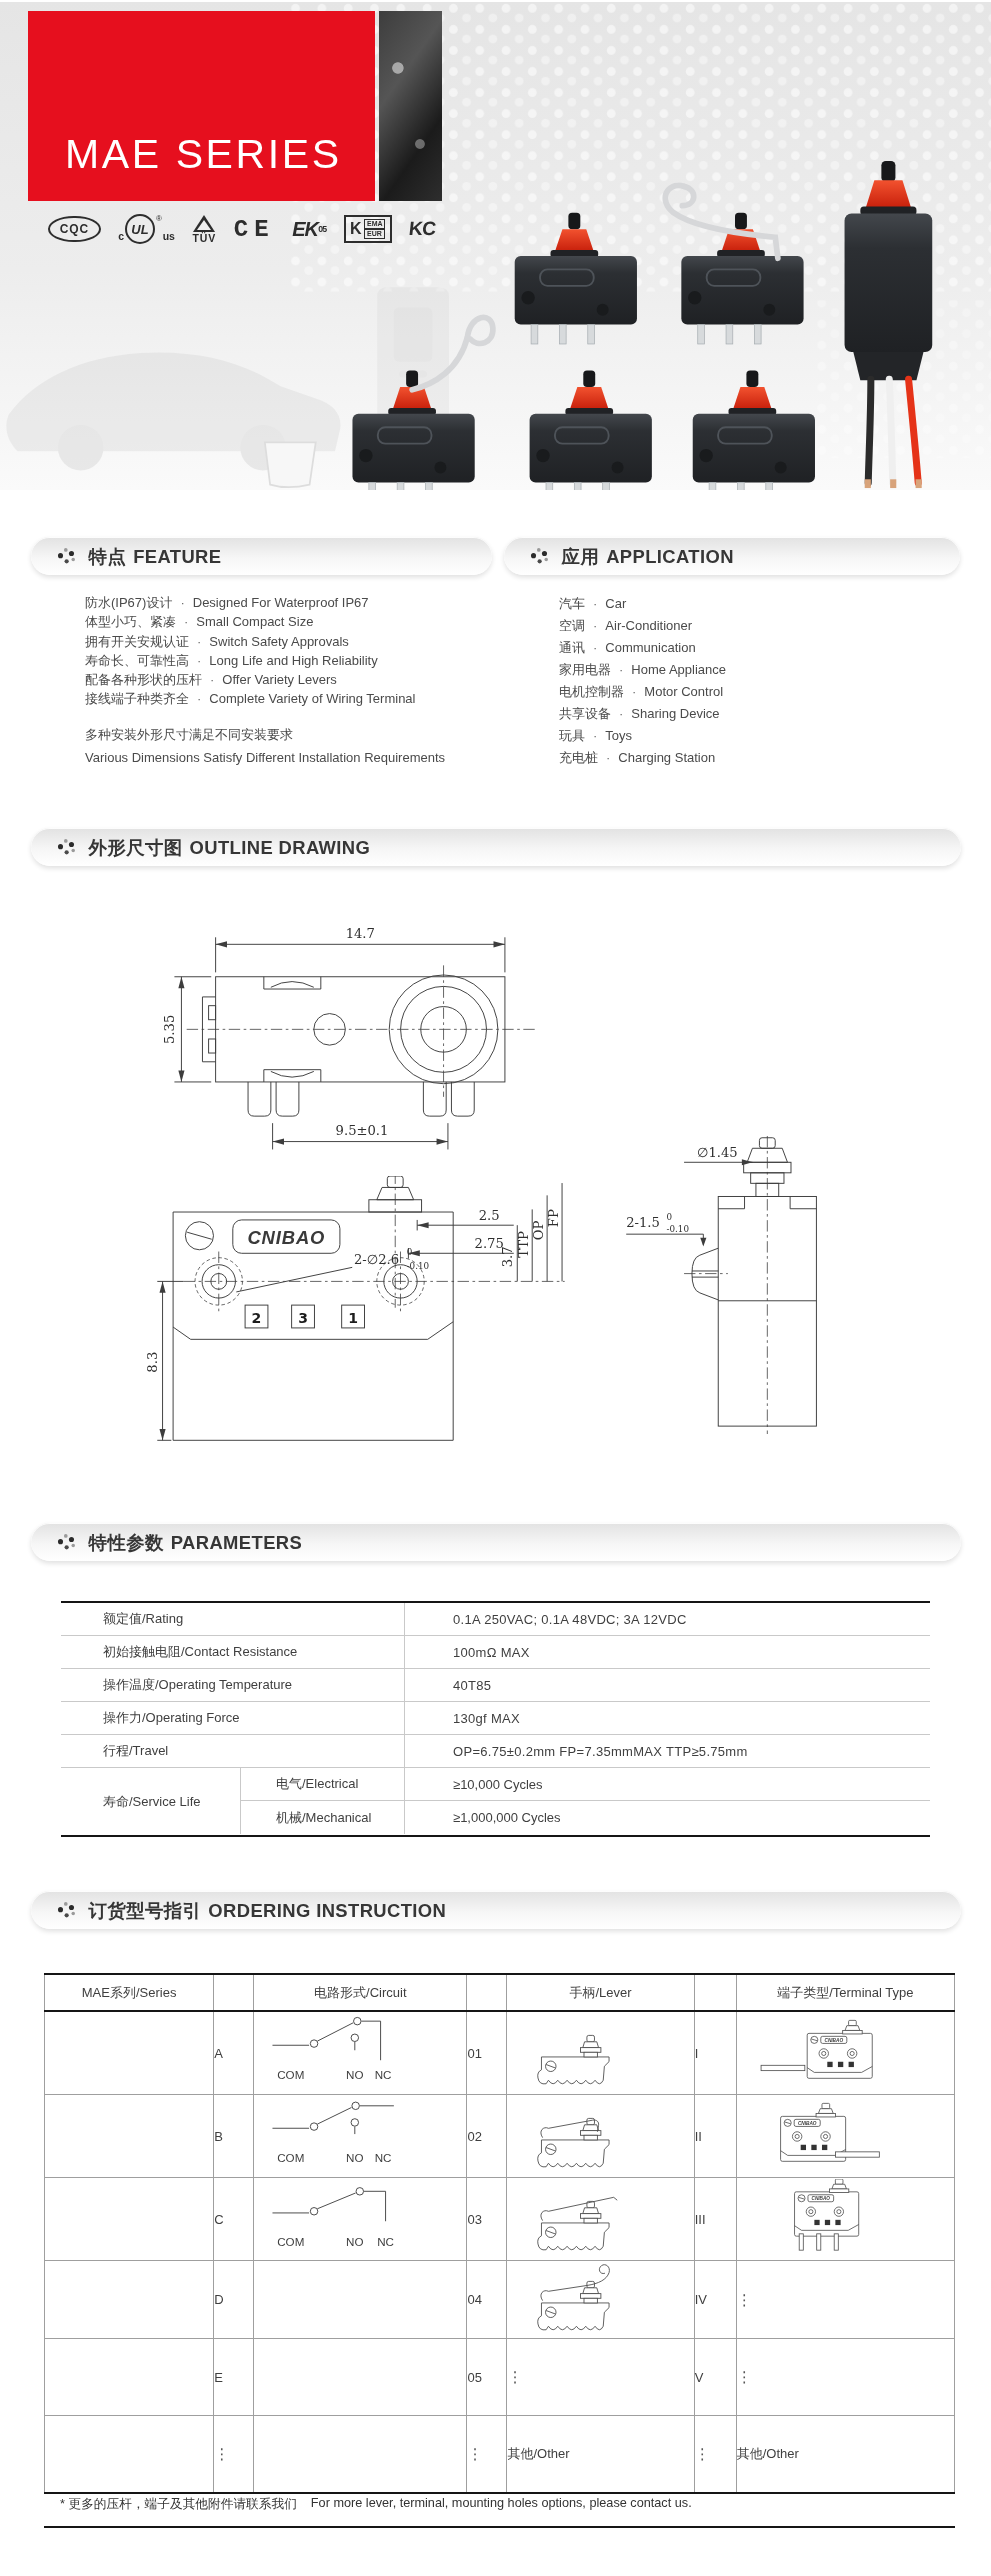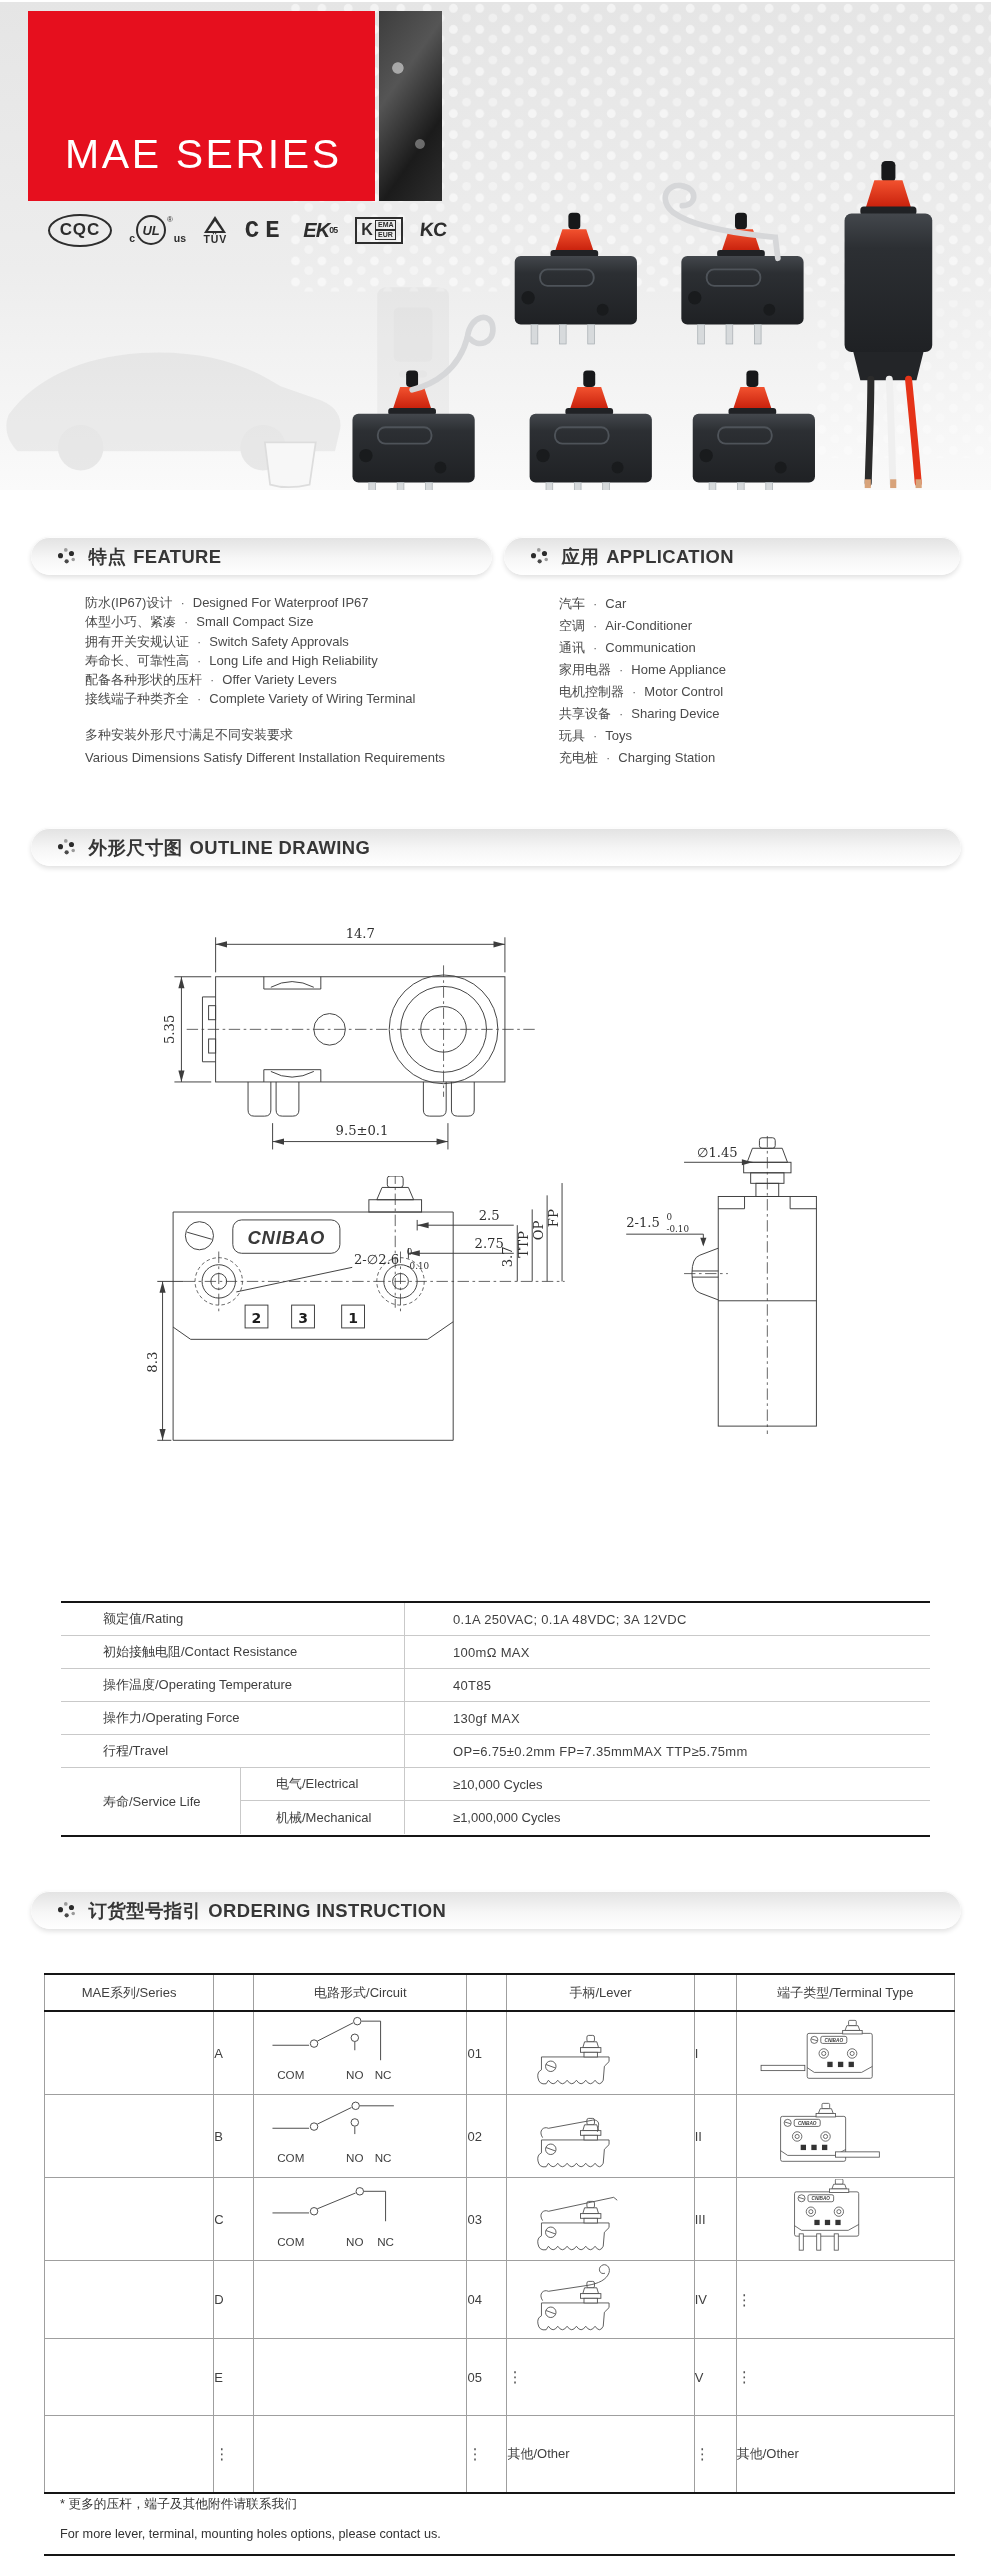--- a/index.html
+++ b/index.html
@@ -15,21 +15,21 @@
                 background:#e60f1e; display:flex; align-items:flex-end; }
   .red-banner h1 { color:#ffffff; font-size:41px; font-weight:500; letter-spacing:2.6px;
                    padding:0 0 23px 37px; white-space:nowrap; }
   .photo-strip { position:absolute; left:379px; top:8.8px; width:63px; height:190px;
                  background:
                    radial-gradient(circle at 30% 30%, rgba(255,255,255,.5) 0 5.3px, transparent 6.1px),
                    radial-gradient(circle at 65% 70%, rgba(255,255,255,.35) 0 4.4px, transparent 5.3px),
                    linear-gradient(125deg,#3d3d3d 0%,#555 35%,#1b1b1b 70%,#2e2e2e 100%); }
   .certs { position:absolute; left:48px; top:212px; display:flex; align-items:center; gap:17.5px; color:#2d2d2d; }
   .cert { display:inline-flex; align-items:center; justify-content:center; }
-  .cert-cqc { border:2.2px solid #2d2d2d; border-radius:50%; padding:4.4px 9.7px; font-weight:bold; font-size:17px; letter-spacing:0.9px; }
+  .cert-cqc { border:2.2px solid #2d2d2d; border-radius:50%; padding:4.4px 9.7px; font-weight:bold; font-size:12px; letter-spacing:0.9px; }
   .ul-wrap { align-items:flex-end; gap:0.9px; }
   .ul-c { font-size:10.5px; font-weight:bold; margin-bottom:1.8px; }
   .ul-mark { border:2.2px solid #2d2d2d; border-radius:50%; width:30px; height:30px; display:inline-flex;
              align-items:center; justify-content:center; font-weight:900; font-style:italic; font-size:13px; }
   .ul-reg { font-size:8px; align-self:flex-start; }
   .ul-us { font-size:10.5px; font-weight:bold; margin-bottom:1.8px; }
   .tuv { flex-direction:column; line-height:1; }
   .tuv-tri { width:0; height:0; border-left:11.4px solid transparent; border-right:11.4px solid transparent;
              border-bottom:17.5px solid #2d2d2d; position:relative; }
   .tuv-tri::after { content:""; position:absolute; left:-7px; top:5.3px; width:0; height:0;
@@ -87,21 +87,21 @@
 
   
   table.otable { position:absolute; border-collapse:collapse; table-layout:fixed;
                  border-top:2.6px solid #151515; border-bottom:2.6px solid #151515; font-size:13px; color:#3f3f3f; }
   .otable th, .otable td { border:0.9px solid #9f9f9f; vertical-align:middle; font-weight:normal; }
   .otable tr.head th { border-bottom:2.2px solid #151515; height:37px; }
   .otable td { height:77px; }
   .vdots { font-size:15px; color:#555; }
 
   .footnote { position:absolute; border-bottom:2.6px solid #151515; padding:8.8px 0 13px 16px;
-              font-size:12.7px; color:#333; display:flex; gap:14px; white-space:nowrap;flex-direction:column; }
+              font-size:12.7px; color:#333; display:flex; gap:14px; white-space:nowrap; }
 </style>
 </head>
 <body>
 
 <div id="page">
 
   <div class="hero">
     <svg class="hero-art" width="991" height="488" viewBox="0 0 1130 556">
       <defs>
         <pattern id="dotp" width="30" height="24" patternUnits="userSpaceOnUse">
@@ -404,20 +404,30 @@
     <g class="dfill">
       <path d="M112,126 l-3.5,-10 h7 z"></path>
       <path d="M168,30 l-12,-3.5 v7 z"></path>
     </g>
     <text class="dtxt" x="128" y="24" text-anchor="middle">∅1.45</text>
     <text class="dtxt" x="24" y="104">2-1.5</text>
     <text class="dtxt-s" x="70" y="96">0</text>
     <text class="dtxt-s" x="70" y="110">-0.10</text>
   </svg>
 
+  <div class="pill" style="left:31px; top:1521px; width:930px;">
+    <svg width="19.3" height="19.3" viewBox="0 0 22 22">
+      <circle cx="4" cy="11" r="2.9" fill="#2b2b2b"></circle>
+        <circle cx="10" cy="4.5" r="2.1" fill="#9a9a9a"></circle>
+      <circle cx="11" cy="17.5" r="2.4" fill="#4a4a4a"></circle>
+        <circle cx="16.5" cy="8.5" r="2.9" fill="#2b2b2b"></circle>
+      <circle cx="18.5" cy="15.5" r="2" fill="#9a9a9a"></circle>
+    </svg>
+    <span class="ptitle"><span>特性参数</span><span>PARAMETERS</span></span>
+  </div>
 
   <div class="ptable" style="left:61px; top:1599px; width:869px;">
     <div class="prow">
       <div class="plabel">额定值/Rating</div>
       <div class="pval">0.1A 250VAC;   0.1A 48VDC;   3A 12VDC</div>
     </div>
     <div class="prow">
       <div class="plabel">初始接触电阻/Contact Resistance</div>
       <div class="pval">100mΩ MAX</div>
     </div>

